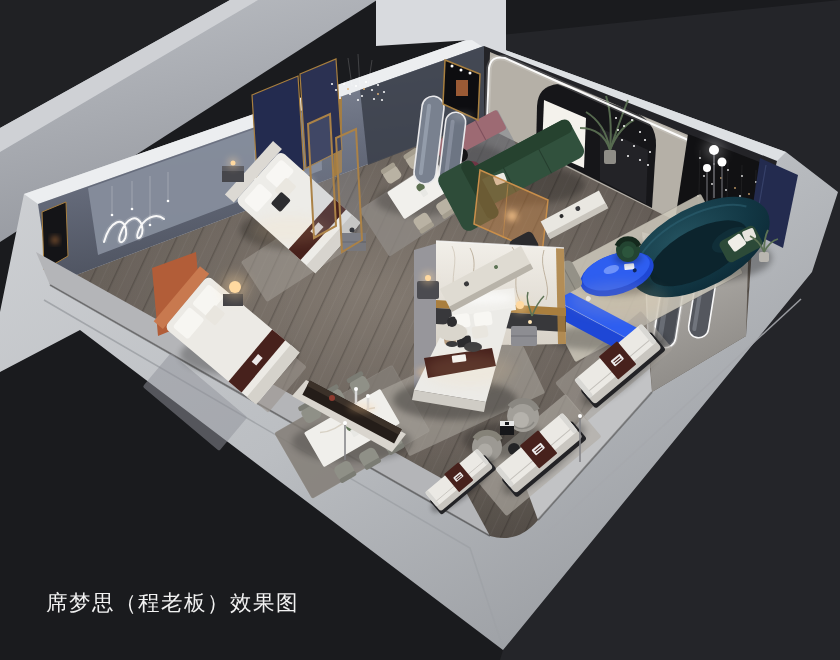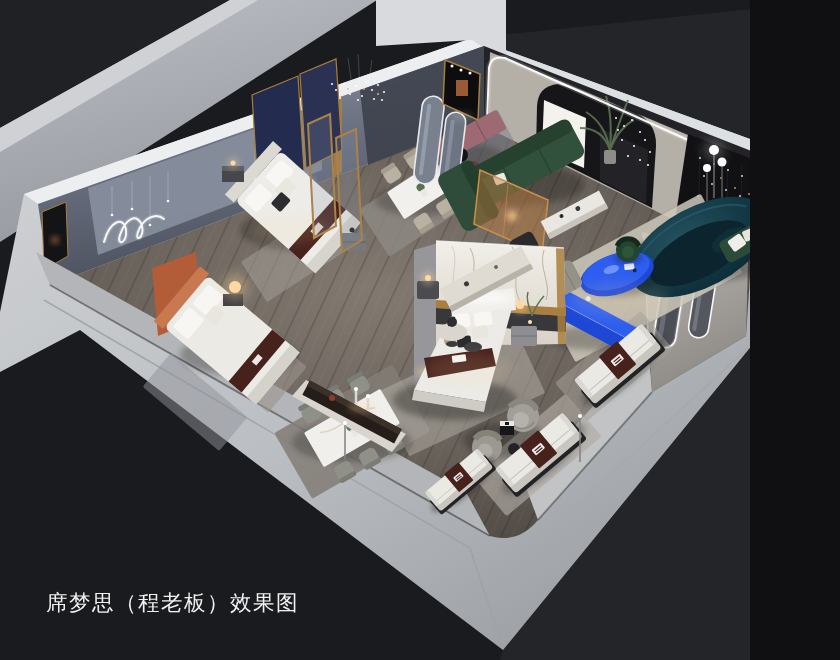--- a/index.html
+++ b/index.html
@@ -1,17 +1,17 @@
 <!DOCTYPE html>
 <html style="--background: #1a1b1e; --background-right: #242529; --caption-color: #f2f2f2; --wall-light: #c3c6ca; --wall-top-strip: #eceef0; --wall-interior: #6d7380; --floor-wood: #6f6761; --accent-blue: #2e5ef0; --accent-blue-deep: #1e47d6; --sofa-teal: #10303c; --sofa-green: #31513d; --marble: #efece6; --gold: #a97e3e; --navy-panel: #232b4f; --runner-brown: #47211c; --rust-orange: #b25d38; --mauve: #9d6a73; --lamp-warm: #ffd9a0; --led-white: #ffffff;"><head>
 <meta charset="utf-8">
 <style>
   html,body{margin:0;padding:0;background:#101012;}
   .stage{
-    position:relative;width:750px;height:660px;overflow:hidden;
+    position:relative;width:840px;height:660px;overflow:hidden;
     background:var(--background,#1a1b1e);
     font-family:"DejaVu Sans","Liberation Sans",sans-serif;
   }
   .stage svg{position:absolute;left:0;top:0;}
   .caption{
     position:absolute;left:46px;top:588px;
     font-size:21.5px;font-weight:500;letter-spacing:1.5px;
     color:var(--caption-color,#f2f2f2);white-space:nowrap;
   }
 </style>

